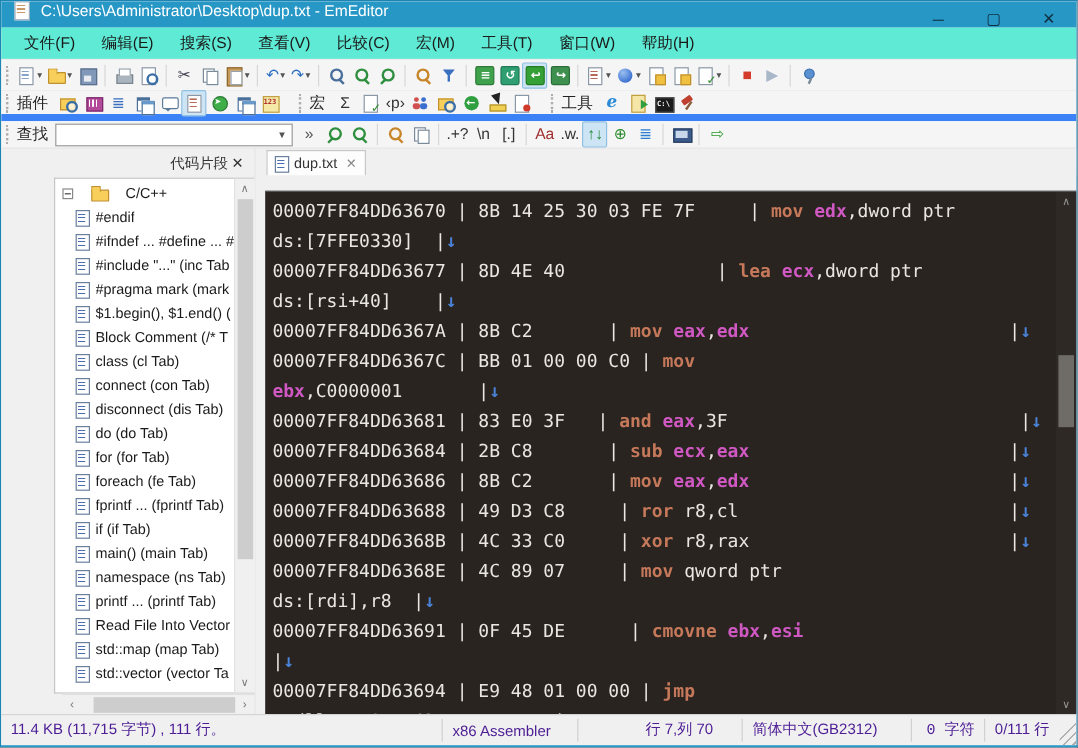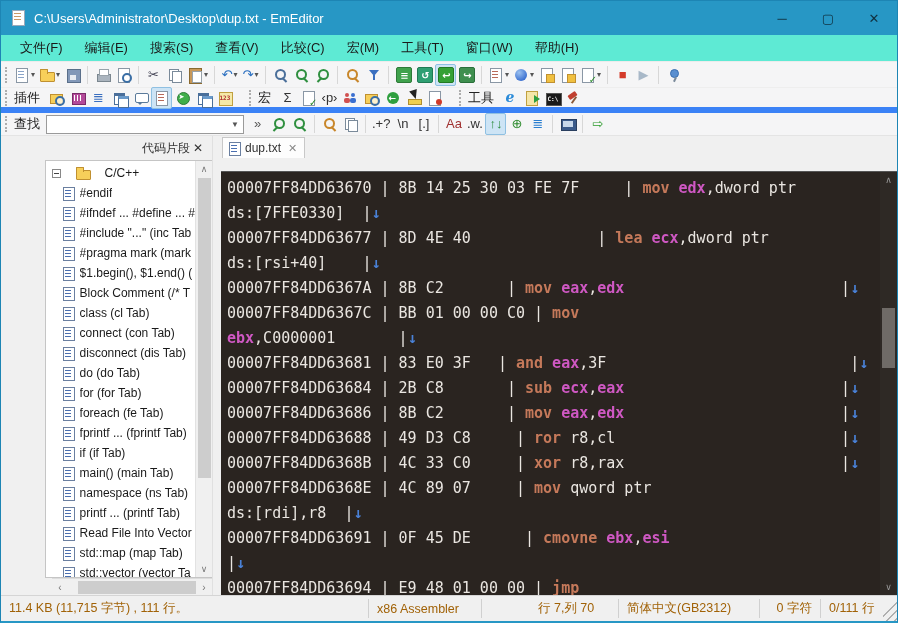--- a/index.html
+++ b/index.html
@@ -2,21 +2,21 @@
 <html><head>
 <meta charset="utf-8">
 <style>
   * { margin:0; padding:0; box-sizing:border-box; }
   html,body { background:#888; }
   body { font-family:"Liberation Sans","DejaVu Sans",sans-serif; }
   .window{ width:898px; height:623px; background:#f5f5f6; border:1px solid #1d85b4; border-bottom:2px solid #2797c5;
     display:flex; flex-direction:column; overflow:hidden; }
 
   
-  .titlebar{ height:34px; background:#2797c5; display:flex; align-items:center; flex-shrink:0; }
+  .titlebar{ height:22px; background:#2797c5; display:flex; flex-shrink:0; }
   .app-icon{ width:16px; height:16px; margin:0 8px 0 9px; position:relative; }
   .app-icon::before{ content:""; position:absolute; left:2px; top:0; width:11px; height:14px; background:#fff; border:1px solid #9ab; }
   .app-icon::after{ content:""; position:absolute; left:4px; top:3px; width:7px; height:8px;
     background:repeating-linear-gradient(#c96 0 1px, transparent 1px 3px); }
   .title-text{ color:#fff; font-size:13px; flex:1; white-space:nowrap; overflow:hidden; }
   .win-btn{ width:46px; height:30px; display:flex; align-items:center; justify-content:center;
     color:#10303f; font-size:13px; cursor:default; }
 
   
   .menubar{ height:27px; background:#5eead4; display:flex; align-items:flex-start; padding-left:8px;
@@ -160,26 +160,26 @@
   .sg-m{ color:#c5795a; font-weight:bold; }
   .sg-r{ color:#cf58c3; font-weight:bold; }
   .sg-w{ color:#4a82d8; font-weight:bold; }
   .ed-vscroll{ width:17px; background:#2e2925; display:flex; flex-direction:column; align-items:center; flex-shrink:0; }
   .ed-vscroll .arr{ height:16px; font-size:9px; color:#999; line-height:16px; }
   .ed-vscroll .gap1{ flex:0 0 120px; } .ed-vscroll .thumb{ width:13px; flex:0 0 60px; background:#6f6b67; }
   .ed-vscroll .spacer{ flex:1; }
 
   
   .statusbar{ height:26px; background:#f0f0f0; border-top:1px solid #d5d5d5; display:flex; align-items:stretch;
-    font-size:12.5px; color:#a16207; flex-shrink:0; }
+    font-size:12.5px; color:#4c1d95; flex-shrink:0; }
   .sb-cell{ display:flex; align-items:center; padding:0 8px; white-space:nowrap; overflow:hidden; }
   .sb-sep{ width:1px; background:#d0d0d0; margin:3px 0; }
   .cell-size{ flex:1; }
   .cell-syntax{ width:112px; } .cell-pos{ width:88px;margin-left:48px; } .cell-enc{ width:140px; }
-  .cell-chars{ width:60px; justify-content:flex-end; } .cell-lines{ width:62px; }
+  .cell-chars{ width:60px; justify-content:flex-end;font-family:Liberation Mono, monospace; } .cell-lines{ width:62px; }
   .resize-grip{ width:14px; background:
     linear-gradient(135deg, transparent 0 50%, #b0b0b0 50% 55%, transparent 55% 70%, #b0b0b0 70% 75%, transparent 75% 90%, #b0b0b0 90% 95%, transparent 95%); }
 </style>
 </head>
 <body>
 
 <div class="window">
 
   <div class="titlebar">
     <span class="app-icon"></span>

